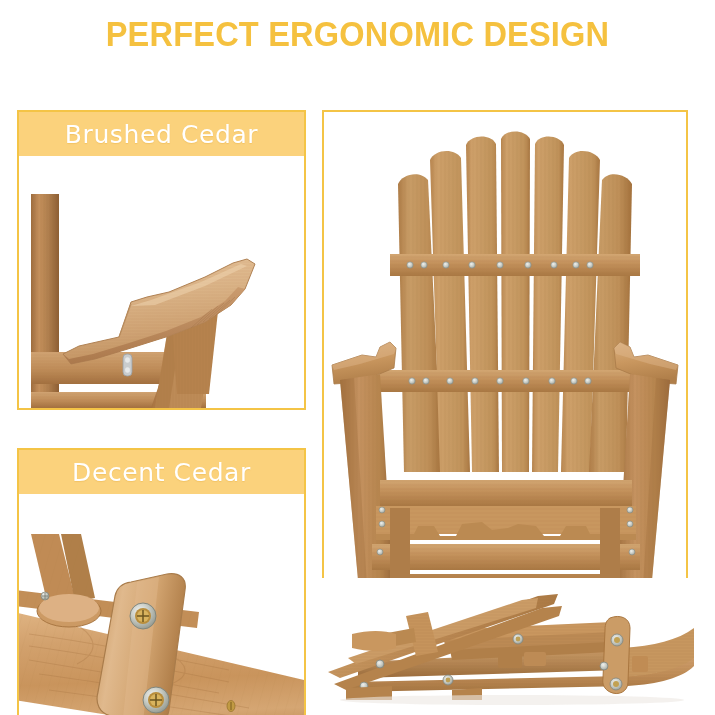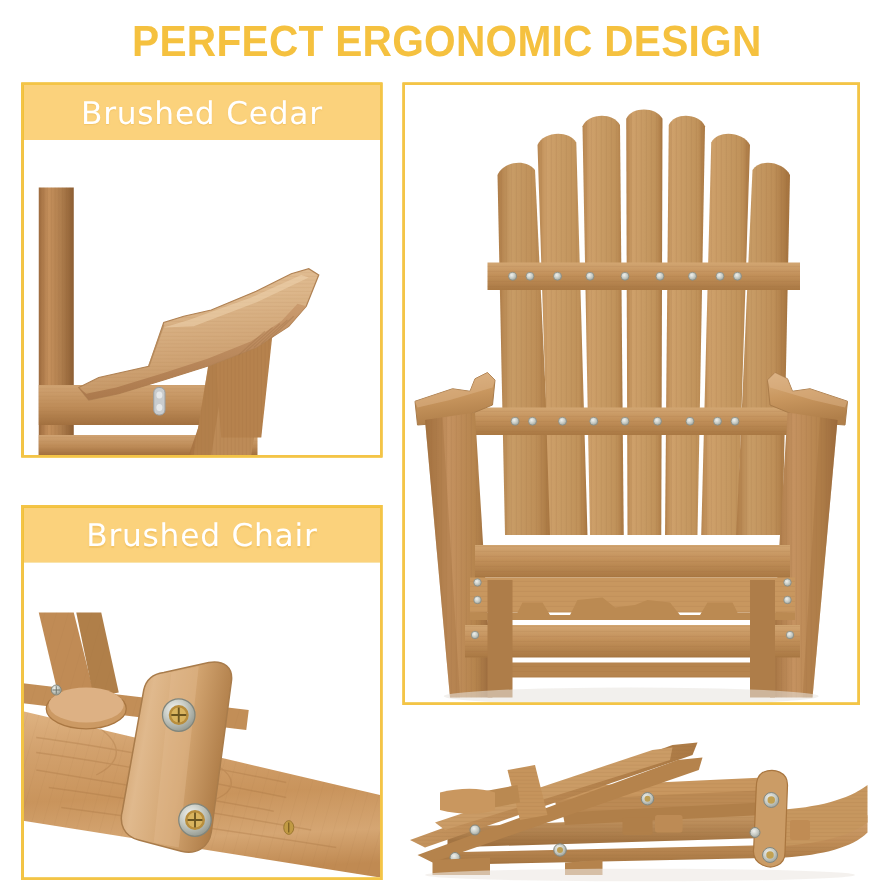--- a/index.html
+++ b/index.html
@@ -34,22 +34,23 @@
     transform: scaleX(0.93);
     transform-origin: center top;
     white-space: nowrap;
     font-family: "Liberation Sans Narrow", "Liberation Sans", sans-serif;
   }
 
   
   .panel {
     position: absolute;
     border: 2px solid #F4C446;
-    background: #eab308;
+    background: #22c55e;
     overflow: hidden;
+    margin-top: 44px;
   }
 
   .panel-header {
     position: absolute;
     left: 0; top: 0;
     width: 100%;
     background: #FBD27C;
     display: flex;
     align-items: center;
     justify-content: center;
@@ -201,21 +202,21 @@
           <ellipse cx="108.5" cy="204" rx="2.4" ry="2.8" fill="#E7E9EA"></ellipse>
           <ellipse cx="108.5" cy="214" rx="2.4" ry="2.8" fill="#E7E9EA"></ellipse>
         </g>
       </svg>
     </div>
   </div>
 
   <div class="panel" id="panel-decent-chair">
 
     <div class="panel-header">
-      <span class="panel-header-label">Brushed Chair</span>
+      <span class="panel-header-label">Decent Cedar</span>
     </div>
 
     <div class="photo">
       <svg class="art" viewBox="0 0 285 252" preserveAspectRatio="xMidYMid slice">
         <defs>
           <linearGradient id="dcRail" x1="0" y1="0" x2="0.1" y2="1">
             <stop offset="0%" stop-color="#DFB382"></stop>
             <stop offset="25%" stop-color="#D2A16D"></stop>
             <stop offset="55%" stop-color="#C9945C"></stop>
             <stop offset="80%" stop-color="#D5A673"></stop>

